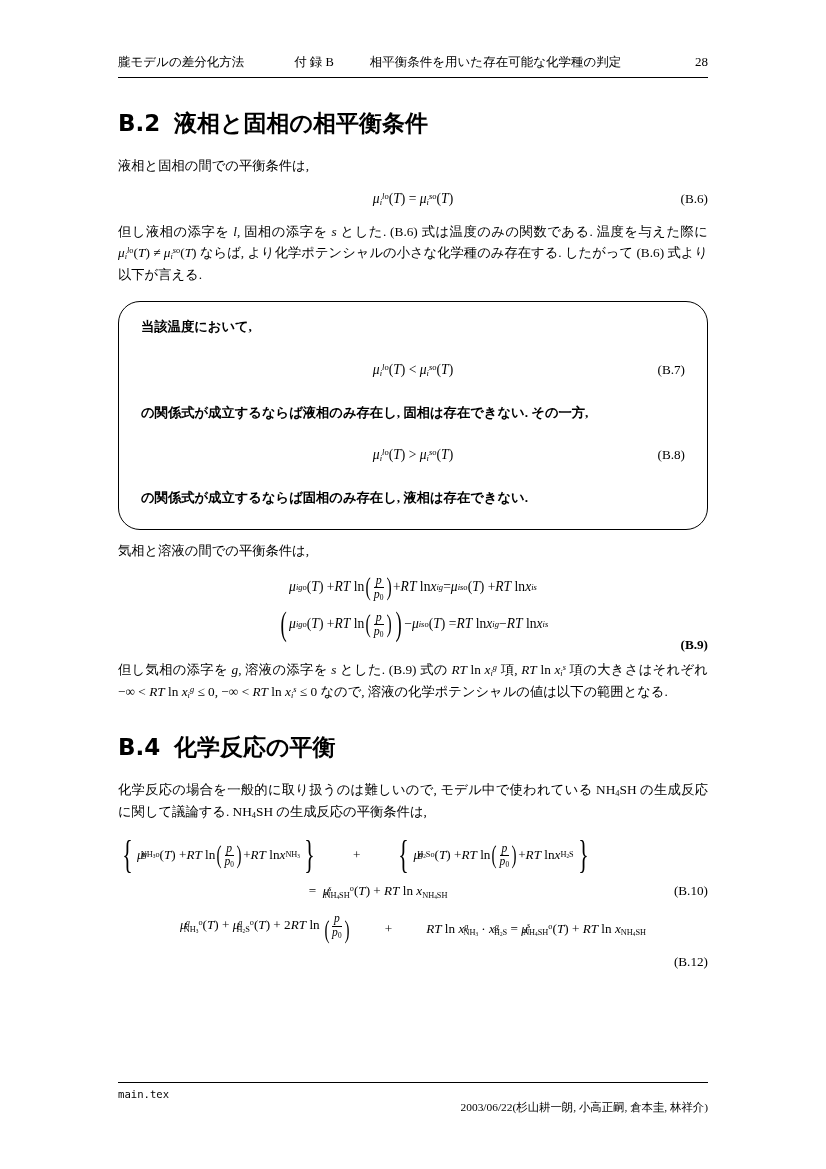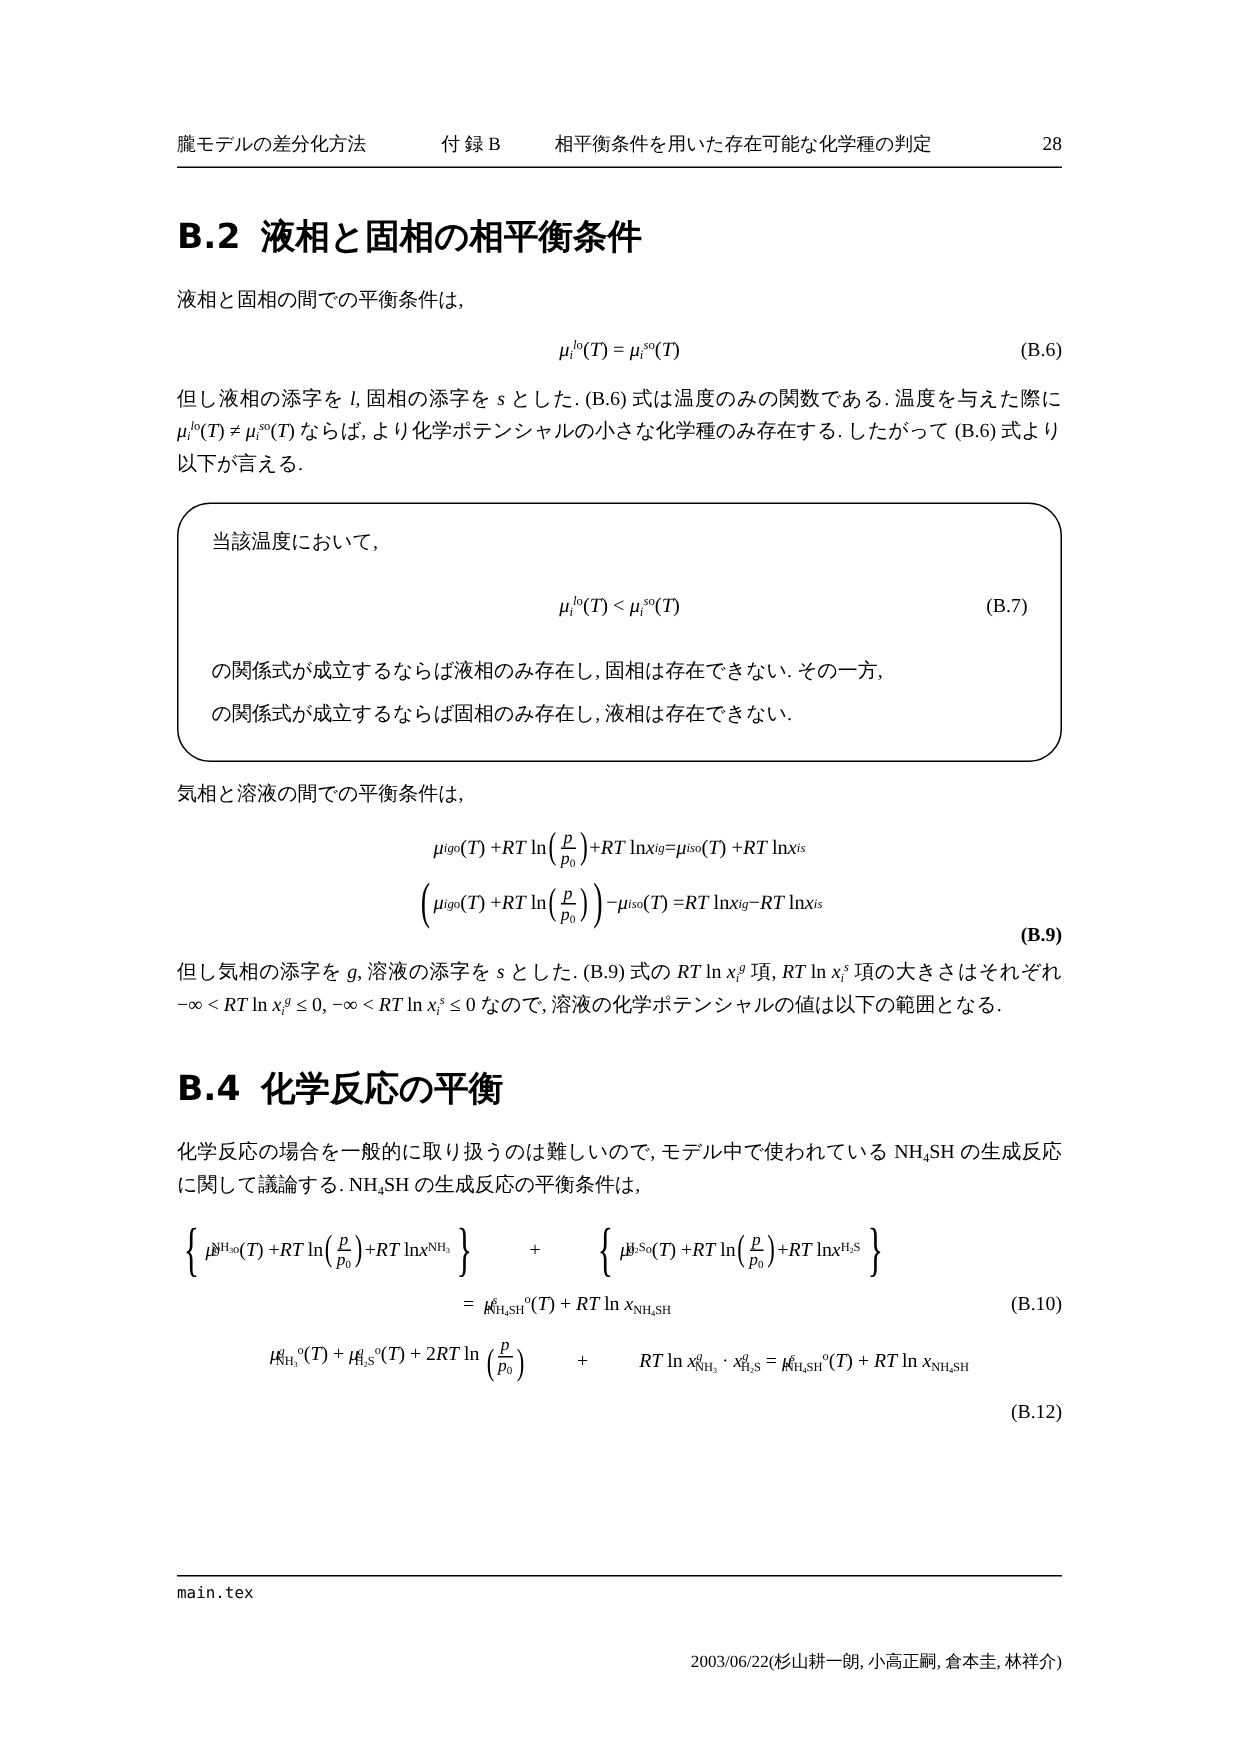--- a/index.html
+++ b/index.html
@@ -14,21 +14,21 @@
     color: #000;
     position: relative;
     overflow: hidden;
   }
   .page {
     position: absolute;
     left: 0; top: 0;
     width: 826px;
     height: 1169px;
     box-sizing: border-box;
-    padding: 88px 118px 60px 118px;
+    padding: 54px 118px 60px 118px;
   }
   
   .runhead {
     display: flex;
     align-items: baseline;
     font-size: 12.5px;
     padding-bottom: 6px;
     border-bottom: 1.1px solid #000;
     white-space: nowrap;
   }
@@ -103,36 +103,36 @@
     transform: scaleX(0.55);
     font-family: "Liberation Serif", serif;
   }
   
   .framebox {
     border: 1.2px solid #000;
     border-radius: 22px;
     padding: 14px 22px 12px 22px;
     margin: 16px 0 10px 0;
   }
-  .framebox p.body { margin-bottom: 8px; }
+  .framebox p.body { margin-bottom: 8px; font-weight: bold; }
   .framebox .eqrow { margin: 24px 0; }
   
   .footer {
     position: absolute;
     left: 118px;
     right: 118px;
     bottom: 54px;
     border-top: 1.1px solid #000;
     padding-top: 5px;
     display: flex;
     font-size: 11.4px;
     flex-direction: column;
   }
   .footer .f-left { font-family: "DejaVu Sans Mono", monospace; font-size: 10.6px; }
-  .footer .f-right { margin-left: auto; margin-top: 32px; }
+  .footer .f-right { margin-left: auto; }
   
   .eqblock {
     position: relative;
     margin: 12px 0 6px 0;
     font-size: 13.6px;
   }
   .eqblock .line {
     display: flex;
     justify-content: center;
     align-items: center;
@@ -194,20 +194,26 @@
 
     <div class="eqrow">
       <span class="eqbody">
         <span class="it">μ</span><sub class="it">i</sub><sup><span class="it">l</span><span class="up">o</span></sup>(<span class="it">T</span>) &lt; <span class="it">μ</span><sub class="it">i</sub><sup><span class="it">s</span><span class="up">o</span></sup>(<span class="it">T</span>)
       </span>
       <span class="eqno">(B.7)</span>
     </div>
 
     <p class="body">の関係式が成立するならば液相のみ存在し, 固相は存在できない. その一方,</p>
 
+    <div class="eqrow">
+      <span class="eqbody">
+        <span class="it">μ</span><sub class="it">i</sub><sup><span class="it">l</span><span class="up">o</span></sup>(<span class="it">T</span>) &gt; <span class="it">μ</span><sub class="it">i</sub><sup><span class="it">s</span><span class="up">o</span></sup>(<span class="it">T</span>)
+      </span>
+      <span class="eqno">(B.8)</span>
+    </div>
 
     <p class="body">の関係式が成立するならば固相のみ存在し, 液相は存在できない.</p>
   </div>
 
 
   <p class="body">気相と溶液の間での平衡条件は,</p>
 
   <div class="eqblock">
     <div class="line">
       <span class="it">μ</span><sub class="it">i</sub><sup><span class="it">g</span><span class="up">o</span></sup>(<span class="it">T</span>) + <span class="it">RT</span>&nbsp;ln

